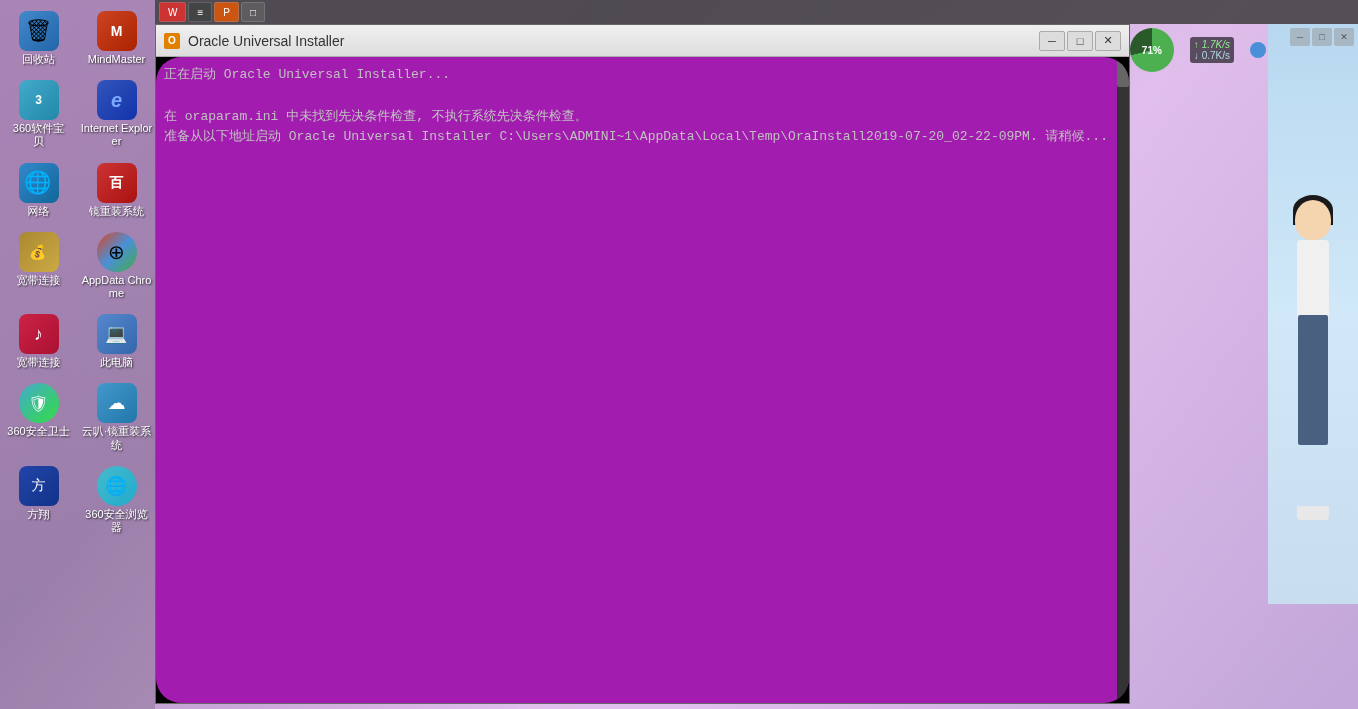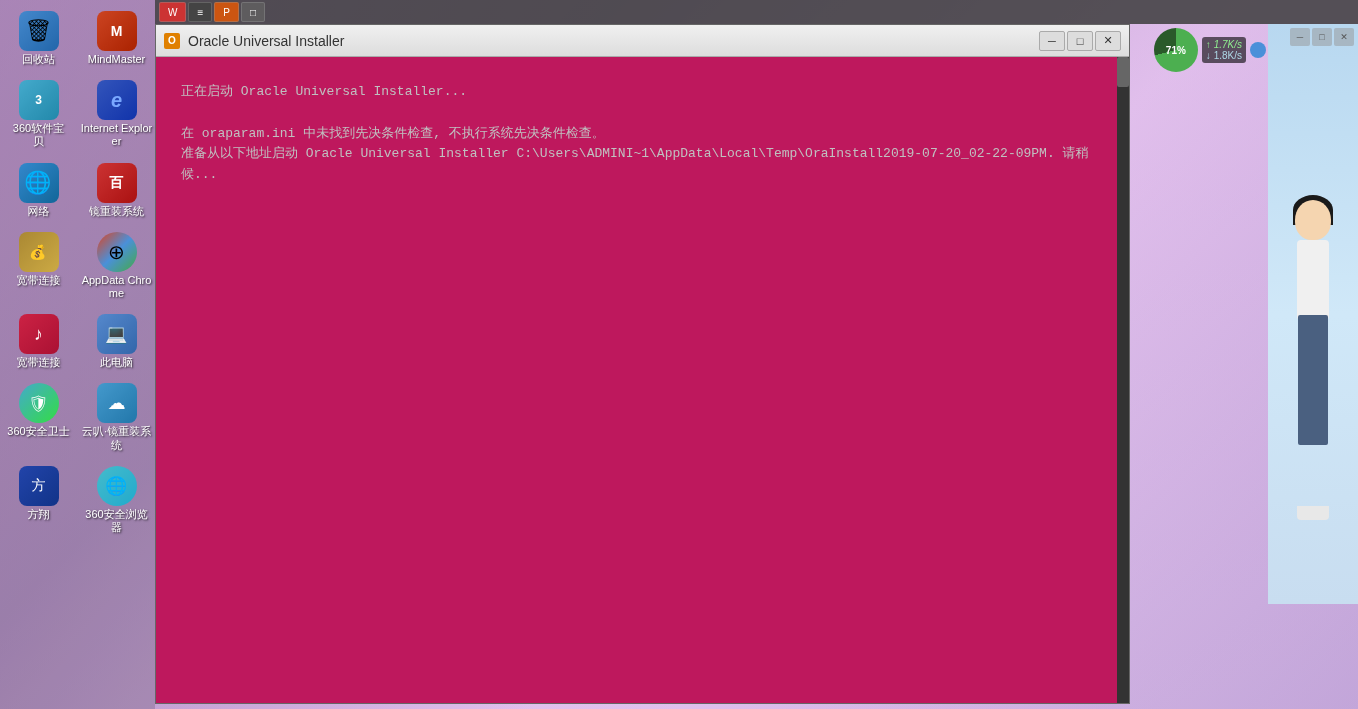--- a/index.html
+++ b/index.html
@@ -165,24 +165,25 @@
       display: flex;
       align-items: center;
       justify-content: center;
       font-size: 11px;
       color: #333;
       border-radius: 2px;
     }
 
     .window-content {
       flex: 1;
-      background: #be185d;
-      padding: 25px;
+      background: #a21caf;
+      padding: 8px;
       overflow: hidden;
       position: relative;
+      border-radius: 25px;
     }
 
     .terminal-text {
       color: #c0c0c0;
       font-family: 'Courier New', monospace;
       font-size: 13px;
       line-height: 1.6;
       white-space: pre-wrap;
       word-break: break-all;
     }
@@ -309,21 +310,21 @@
       border-radius: 0 0 4px 4px;
     }
 
     
     .network-indicator {
       position: absolute;
       top: 28px;
       right: 92px;
       display: flex;
       align-items: center;
-      gap: 4px;
+      gap: 16px;
       z-index: 60;
     }
 
     .cpu-circle {
       width: 44px;
       height: 44px;
       border-radius: 50%;
       background: conic-gradient(#4caf50 0% 71%, #2a5a2a 71% 100%);
       display: flex;
       align-items: center;
@@ -561,19 +562,19 @@
     <div class="cpu-circle">
       <span>71%</span>
     </div>
     <div class="net-speeds">
       <div class="net-up">
         <span>↑ </span>
         <span>1.7K/s</span>
       </div>
       <div class="net-down">
         <span>↓ </span>
-        <span>1.8K/s</span>
+        <span>0.7K/s</span>
       </div>
     </div>
     <div class="notification-dot"></div>
   </div>
 
 </div>
 
 </body></html>

